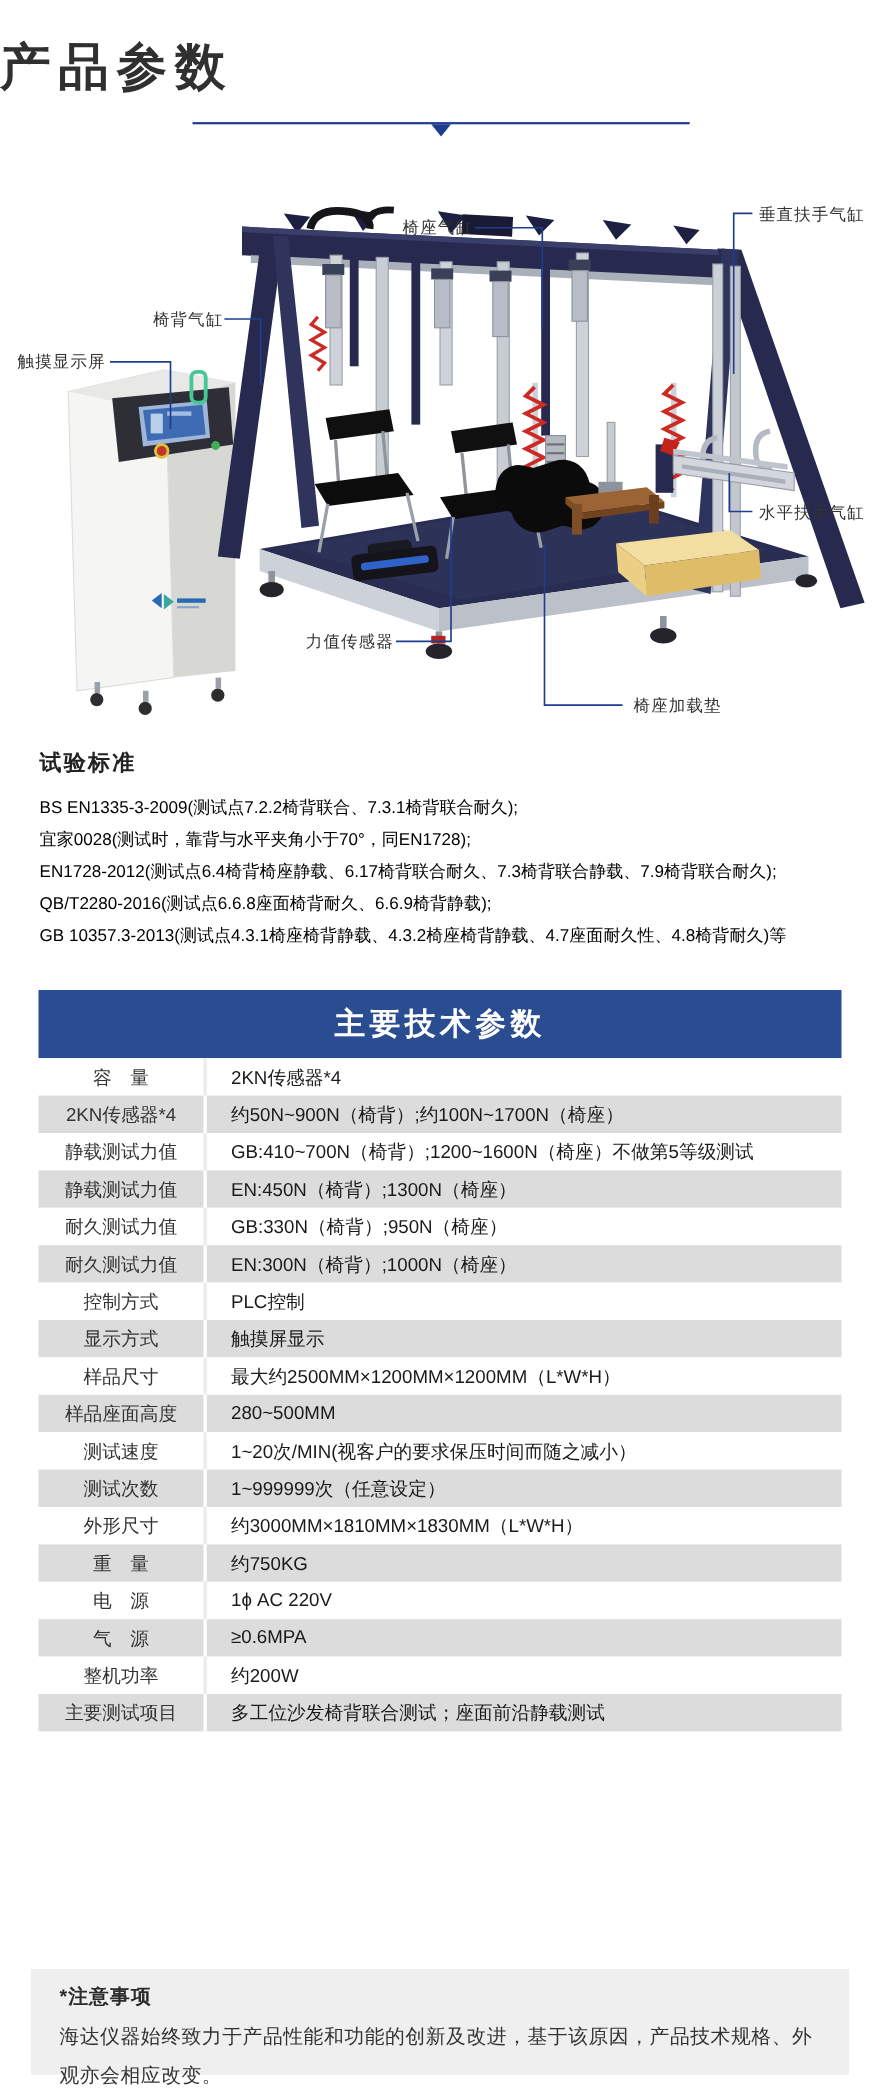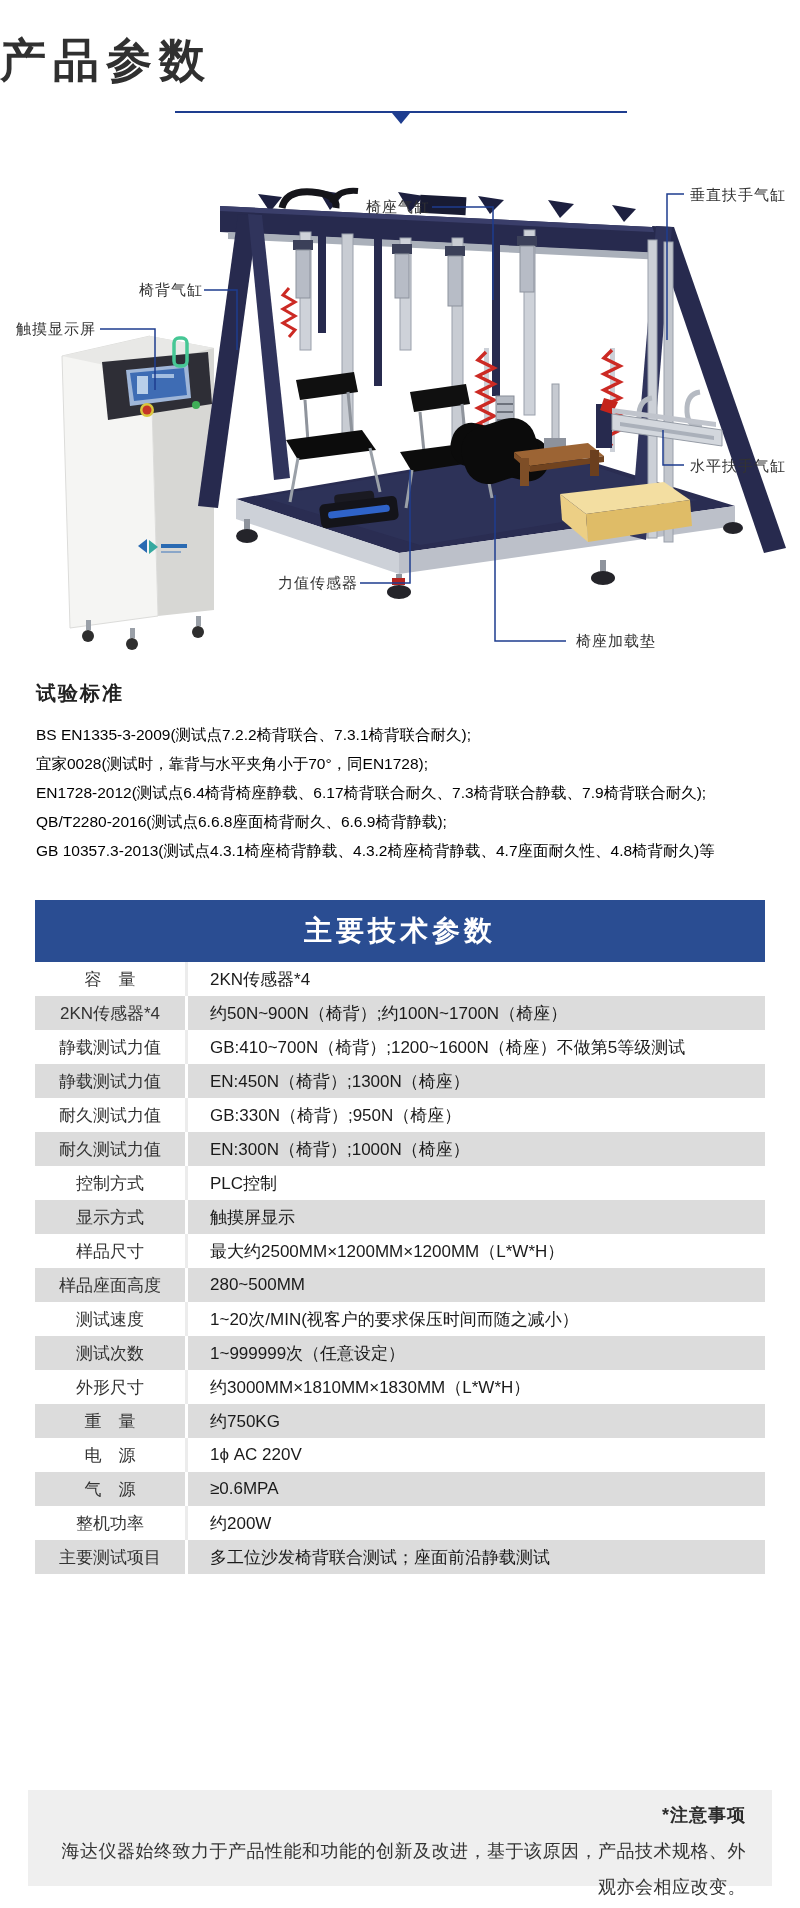--- a/index.html
+++ b/index.html
@@ -36,21 +36,21 @@
   .spec-row { display:flex; height:34px; background:#fff; }
   .spec-row:nth-child(even) { background:#dcdcdc; }
   .spec-label { width:150px; display:flex; align-items:center; justify-content:center;
     font-size:17px; color:#333; text-align:center; }
   .spec-value { flex:1; display:flex; align-items:center; padding-left:22px;
     font-size:17px; color:#1a1a1a; border-left:3px solid #fff; white-space:nowrap; }
   .spec-row:nth-child(odd) .spec-value { border-left-color:#ececec; }
 
   
   .notice-box { position:absolute; top:1790px; left:28px; width:744px; height:96px;
-    background:#efefef; padding:13px 26px 0 26px;text-align:right; }
+    background:#efefef; padding:13px 26px 0 26px; }
   .notice-title { font-size:18px; color:#2b2b2b; font-weight:bold; letter-spacing:1px; }
   .notice-body { margin-top:6px; font-size:18px; color:#333; line-height:36px; letter-spacing:0.5px; }
 </style>
 </head>
 <body>
 
 <div class="page">
 
   <div class="page-title">产品参数</div>
   <div class="divider-line"></div>

